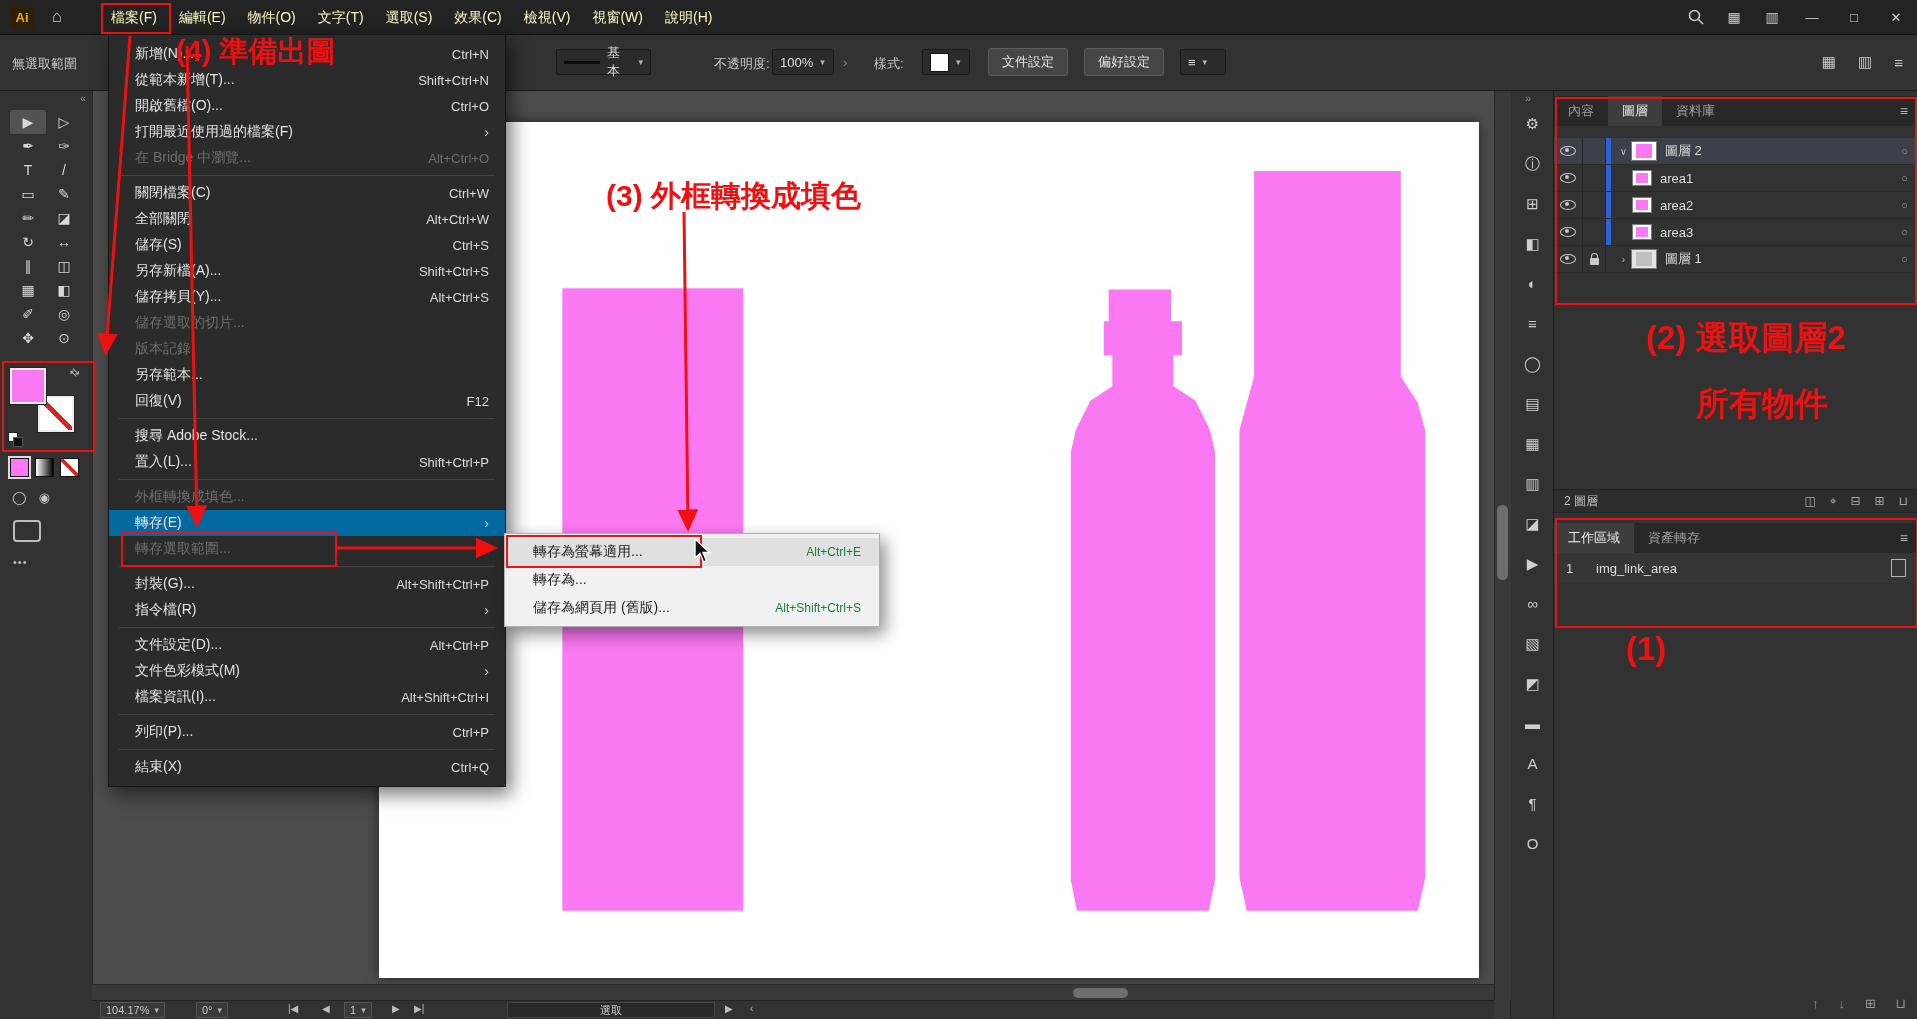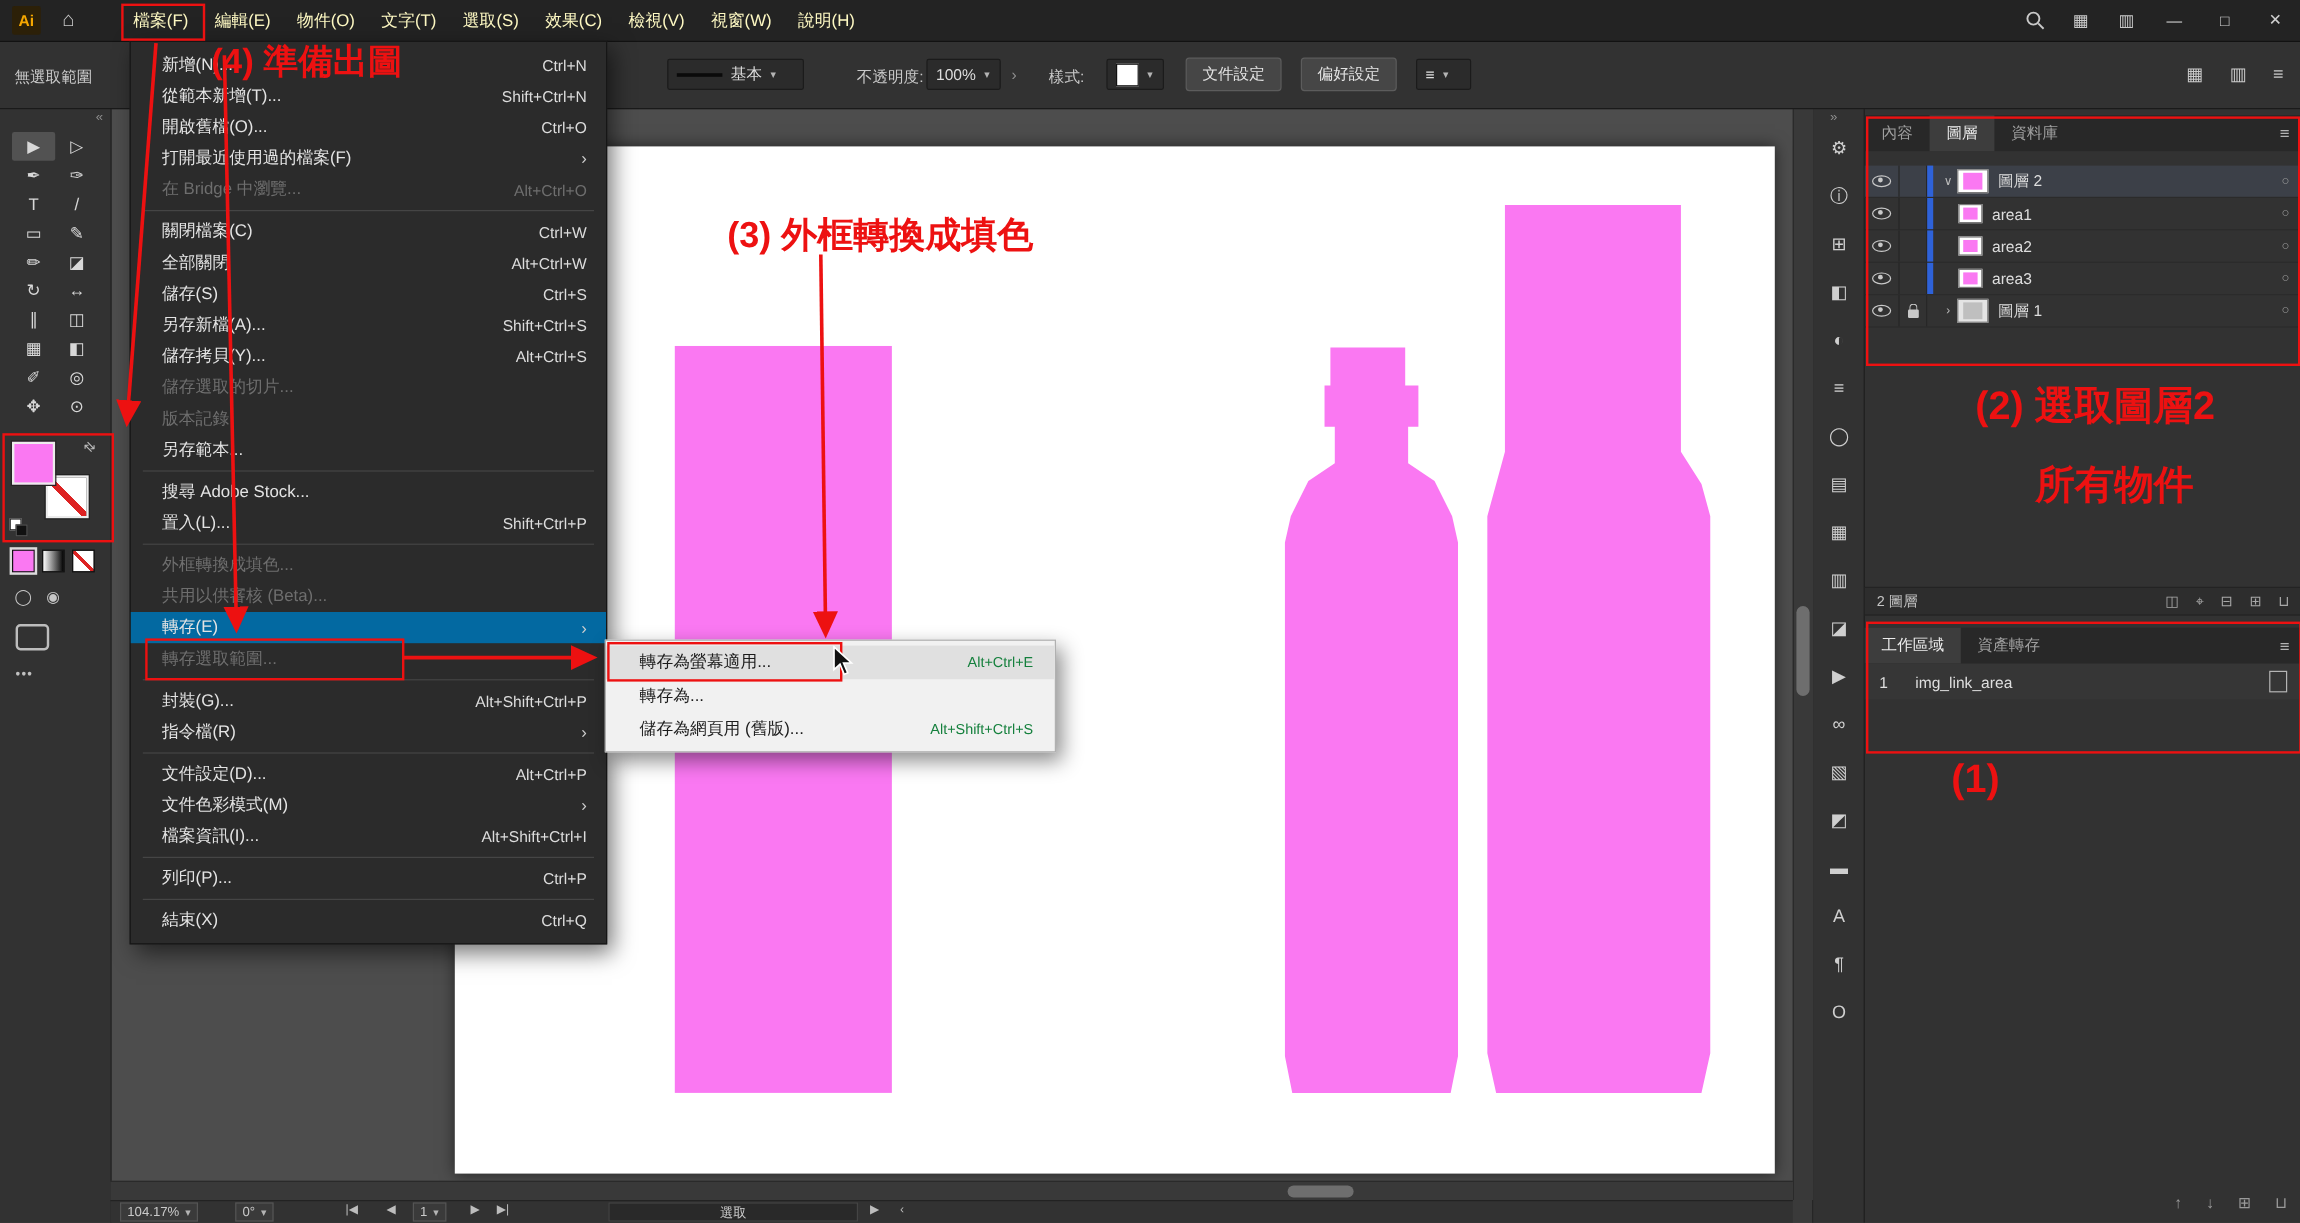--- a/index.html
+++ b/index.html
@@ -149,21 +149,21 @@
       <div class="tb-ico">▦</div>
       <div class="tb-ico">▥</div>
       <div class="win-btn">—</div>
       <div class="win-btn">□</div>
       <div class="win-btn">✕</div>
     </div>
   </div>
 
   <div class="controlbar">
     <span class="cb-label" style="left:12px">無選取範圍</span>
-    <div class="combo" style="left:556px;width:114px">
+    <div class="combo" style="left:556px;width:95px">
       <span class="stroke-line"></span>
       <span>基本</span>
       <span class="caret">▾</span>
     </div>
     <span class="cb-label" style="left:714px">不透明度:</span>
     <div class="combo" style="left:772px;width:62px">
       <span>100%</span>
       <span class="caret">▾</span>
     </div>
     <span class="cb-label" style="left:843px;color:#8f8f8f">›</span>
@@ -443,34 +443,35 @@
       </div>
     <div class="mi disabled">
         <span>儲存選取的切片...</span>
       </div>
     <div class="mi disabled">
         <span>版本記錄</span>
       </div>
     <div class="mi">
         <span>另存範本...</span>
       </div>
+    <div class="mi">
+        <span>回復(V)</span>
+        <span class="sc">F12</span>
+      </div>
     <div class="msep"></div>
     <div class="mi">
         <span>搜尋 Adobe Stock...</span>
       </div>
     <div class="mi">
         <span>置入(L)...</span>
         <span class="sc">Shift+Ctrl+P</span>
       </div>
     <div class="msep"></div>
     <div class="mi disabled">
         <span>外框轉換成填色...</span>
-      </div>
-    <div class="mi disabled">
-        <span>共用以供審核 (Beta)...</span>
       </div>
     <div class="mi hl">
         <span>轉存(E)</span>
         <span class="sub">›</span>
       </div>
     <div class="mi disabled">
         <span>轉存選取範圍...</span>
       </div>
     <div class="msep"></div>
     <div class="mi">

